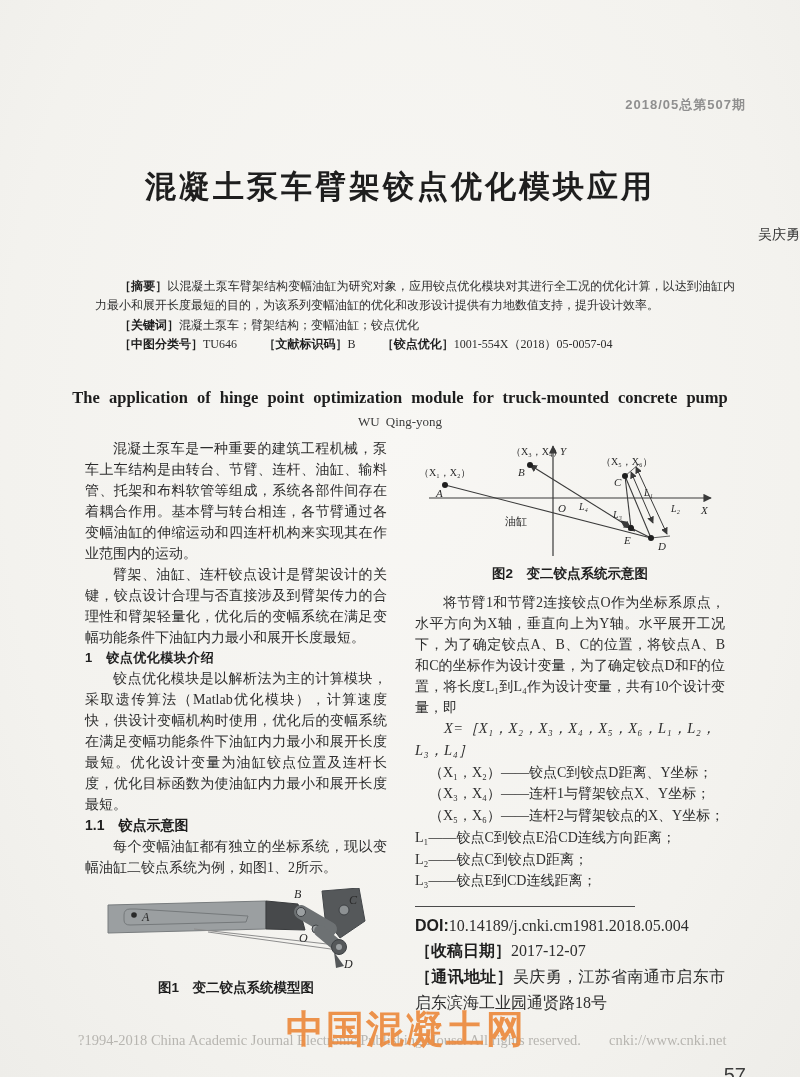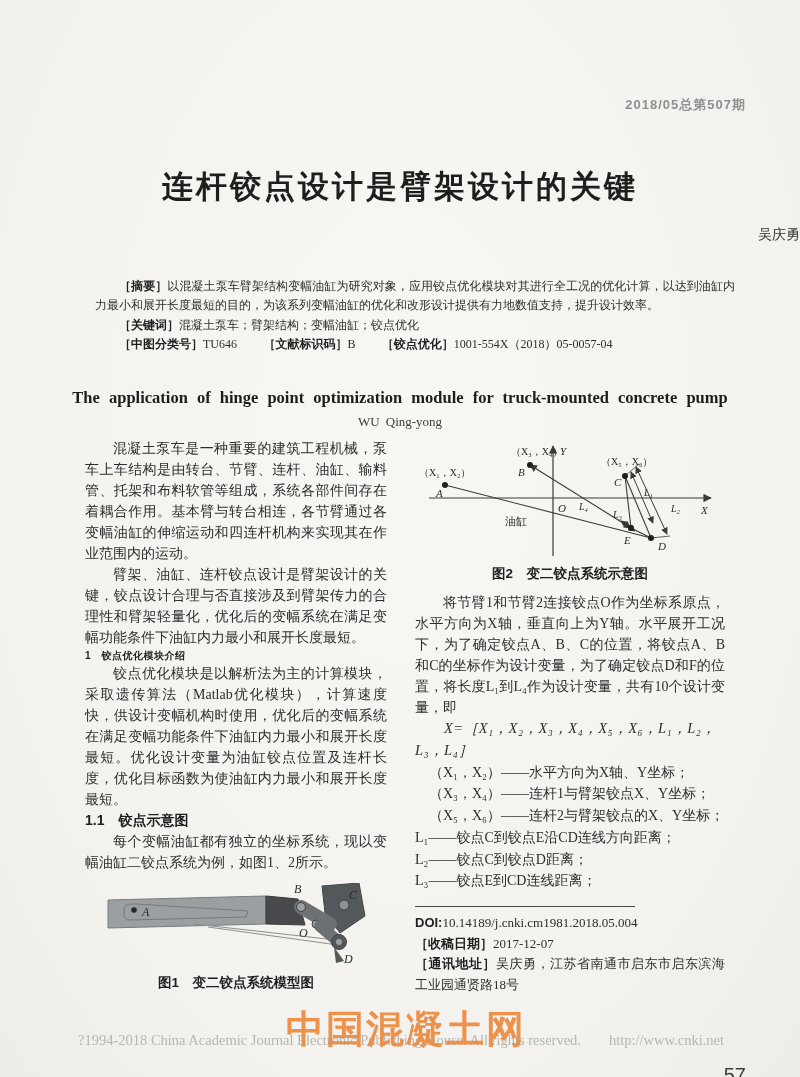--- a/index.html
+++ b/index.html
@@ -33,41 +33,41 @@
     position:absolute;top:388px;left:0;width:100%;text-align:center;
     font-weight:bold;font-size:16.5px;color:#1d1d1d;word-spacing:5px;
     font-family:"Liberation Serif","DejaVu Serif",serif;
   }
   .author-en{position:absolute;top:414px;left:0;width:100%;text-align:center;font-size:13px;color:#3a3a3a;word-spacing:3px;}
   .columns{position:absolute;top:438px;left:85px;width:640px;display:flex;gap:28px;}
   .col{width:312px;font-size:14px;line-height:1.5;text-align:justify;color:#2d2d2d;}
   .col p{margin:0;text-indent:2em;}
   .h1{
     font-family:"Liberation Sans","DejaVu Sans",sans-serif;
-    font-weight:bold;font-size:10px;color:#1e1e1e;
+    font-weight:bold;font-size:13px;color:#1e1e1e;
     margin:10px 0 8px 0;text-indent:0 !important;letter-spacing:0.5px;
   }
   .h2{
     font-family:"Liberation Sans","DejaVu Sans",sans-serif;
     font-weight:bold;font-size:14px;color:#1e1e1e;
     margin:4px 0 2px 0;text-indent:0 !important;
   }
   .figure{margin-top:10px;text-align:center;}
   .figure svg{display:block;margin:0 auto;}
   .figcap{
     font-family:"Liberation Sans","DejaVu Sans",sans-serif;
     font-weight:bold;font-size:13.5px;color:#1e1e1e;text-align:center;margin-top:4px;
   }
   .formula{
     margin:10px 0 8px 0;font-style:italic;font-size:14.5px;text-indent:0.6em;
     text-align:left;letter-spacing:0.5px;
   }
   .def{margin:0 0 3px 0;text-indent:0 !important;line-height:1.55;}
   .def.coord{padding-left:1em;}
-  .footnote{margin-top:14px;font-size:13px;line-height:1.6;}
+  .footnote{margin-top:14px;font-size:16px;line-height:1.6;}
   .footnote-rule{width:220px;border-top:1.2px solid #4a4a4a;margin-bottom:6px;}
   .footnote div{text-indent:0;}
   .fn-addr{text-align:justify;}
   .footer-right{position:absolute;top:1064px;right:54px;display:flex;align-items:flex-end;gap:8px;}
   .journal-en{
     font-family:"Liberation Sans","DejaVu Sans",sans-serif;
     font-size:10px;color:#b9b9b9;letter-spacing:1.5px;
   }
   .pageno{
     font-family:"Liberation Sans","DejaVu Sans",sans-serif;
@@ -85,21 +85,21 @@
   }
   svg text{font-family:"Liberation Serif","DejaVu Serif",serif;}
 </style>
 </head>
 <body>
 
 <div class="page">
 
   <div class="hdr-issue">2018/05总第507期</div>
 
-  <div class="title-cn">连杆铰点设计是臂架设计的关键</div>
+  <div class="title-cn">混凝土泵车臂架铰点优化模块应用</div>
   <div class="author-cn">吴庆勇</div>
 
   <div class="front-block">
     <p><span class="lbl">［摘要］</span><span>以混凝土泵车臂架结构变幅油缸为研究对象，应用铰点优化模块对其进行全工况的优化计算，以达到油缸内力最小和展开长度最短的目的，为该系列变幅油缸的优化和改形设计提供有力地数值支持，提升设计效率。</span></p>
     <p><span class="lbl">［关键词］</span><span>混凝土泵车；臂架结构；变幅油缸；铰点优化</span></p>
     <p><span class="lbl">［中图分类号］</span><span>TU646</span><span class="cls-gap"></span><span class="lbl">［文献标识码］</span><span>B</span><span class="cls-gap"></span><span class="lbl">［铰点优化］</span><span>1001-554X（2018）05-0057-04</span></p>
   </div>
 
   <div class="title-en">The  application  of  hinge  point  optimization  module  for  truck-mounted  concrete  pump</div>
   <div class="author-en">WU Qing-yong</div>
@@ -195,21 +195,21 @@
           <text x="198" y="80" font-size="10" font-style="italic" fill="#2a2a2a">L₃</text>
           <text x="90" y="87" font-size="11" fill="#2a2a2a">油缸</text>
         </svg>
         <div class="figcap">图2　变二铰点系统示意图</div>
       </div>
 
       <p style="margin-top:8px;">将节臂1和节臂2连接铰点O作为坐标系原点，水平方向为X轴，垂直向上为Y轴。水平展开工况下，为了确定铰点A、B、C的位置，将铰点A、B和C的坐标作为设计变量，为了确定铰点D和F的位置，将长度L₁到L₄作为设计变量，共有10个设计变量，即</p>
 
       <p class="formula">X=［X₁，X₂，X₃，X₄，X₅，X₆，L₁，L₂，L₃，L₄］</p>
 
-      <p class="def coord">（X₁，X₂）——水平方向为X轴、Y坐标；</p>
+      <p class="def coord">（X₁，X₂）——铰点C到铰点D距离、Y坐标；</p>
       <p class="def coord">（X₃，X₄）——连杆1与臂架铰点X、Y坐标；</p>
       <p class="def coord">（X₅，X₆）——连杆2与臂架铰点的X、Y坐标；</p>
       <p class="def">L₁——铰点C到铰点E沿CD连线方向距离；</p>
       <p class="def">L₂——铰点C到铰点D距离；</p>
       <p class="def">L₃——铰点E到CD连线距离；</p>
 
       <div class="footnote">
         <div class="footnote-rule"></div>
         <div><span class="lbl">DOI:</span><span>10.14189/j.cnki.cm1981.2018.05.004</span></div>
         <div><span class="lbl">［收稿日期］</span><span>2017-12-07</span></div>
@@ -217,18 +217,18 @@
       </div>
     </div>
   </div>
 
   <div class="footer-right">
     <span class="journal-en">CONSTRUCTION MACHINERY</span>
     <span class="pageno">57</span>
   </div>
 
   <div class="copyright">
-    <span>?1994-2018 China Academic Journal Electronic Publishing House. All rights reserved.</span><span class="url">http://www.cnki.net</span>
+    <span>?1994-2018 China Academic Journal Electronic Publishing House. All rights reserved.</span><span class="url">cnki://www.cnki.net</span>
   </div>
 
   <div class="watermark">中国混凝土网</div>
 
 </div>
 
 </body></html>

